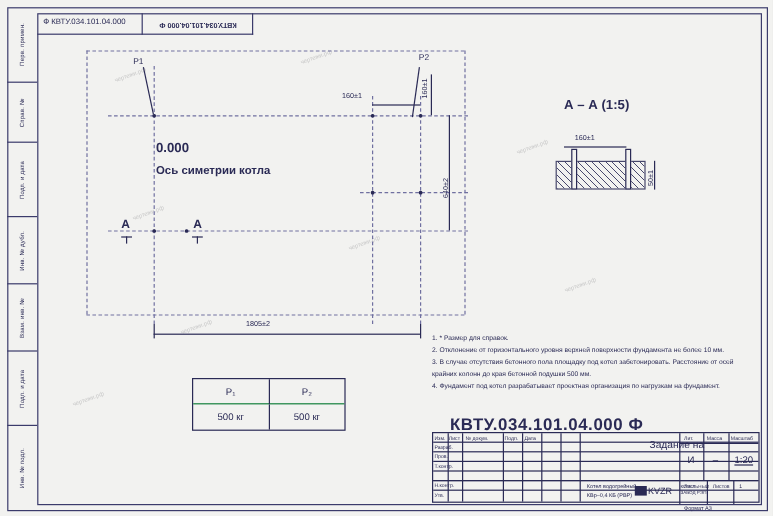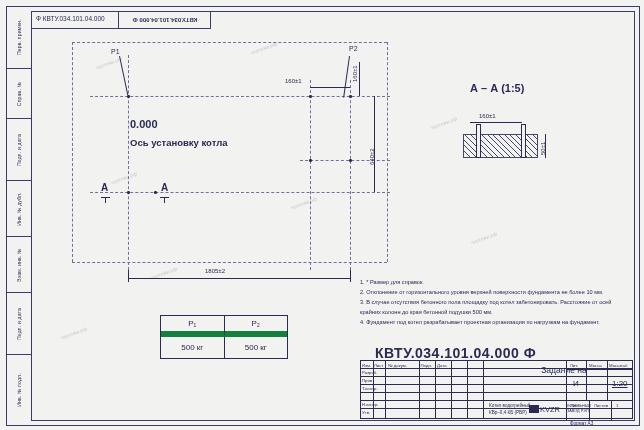--- a/index.html
+++ b/index.html
@@ -28,21 +28,21 @@
 
   
   .notes{position:absolute;left:360px;top:278px;width:260px;font-size:5.6px;line-height:1.65;color:#2a2a55;}
   .notes div{margin-bottom:1px;}
 
   
   .ptable{position:absolute;left:160px;top:315px;width:128px;height:44px;border:1px solid #2a2a55;box-sizing:border-box;}
   .ptable .row{display:flex;height:50%;}
   .ptable .cellp{flex:1;display:flex;align-items:center;justify-content:center;font-size:8px;color:#2a2a55;box-sizing:border-box;border-right:1px solid #2a2a55;}
   .ptable .cellp:last-child{border-right:none;}
-  .ptable .row:first-child .cellp{border-bottom:6px solid #15803d;}
+  .ptable .row:first-child .cellp{border-bottom:1px solid #15803d;}
 
   
   .tb{position:absolute;left:360px;top:360px;width:273px;height:59px;border:1px solid #2a2a55;box-sizing:border-box;font-size:4.4px;color:#2a2a55;}
   .tb .vline{position:absolute;top:0;bottom:0;border-left:1px solid #2a2a55;}
   .tb .hline{position:absolute;left:0;right:0;border-top:1px solid #2a2a55;}
   .tb .cellTxt{position:absolute;font-size:4.3px;color:#2a2a55;white-space:nowrap;}
 
   .bigcode{position:absolute;left:375px;top:345px;font-size:14px;font-weight:bold;color:#2a2a55;letter-spacing:.5px;}
 
   .tbtitle{position:absolute;width:150px;text-align:center;font-size:8.5px;font-weight:normal;color:#2a2a55;line-height:1.35;}
@@ -132,21 +132,21 @@
   <div class="dot" style="left:309px;top:159px;"></div>
   <div class="dot" style="left:349px;top:159px;"></div>
 
   <div style="position:absolute;left:119px;top:56px;width:1px;height:40px;background:#2a2a55;transform:rotate(-12deg);transform-origin:top;"></div>
   <div class="lbl" style="left:111px;top:48px;font-size:7px;">Р1</div>
 
   <div style="position:absolute;left:349px;top:56px;width:1px;height:42px;background:#2a2a55;transform:rotate(8deg);transform-origin:top;"></div>
   <div class="lbl" style="left:349px;top:45px;font-size:7px;">Р2</div>
 
   <div class="lbl-b" style="left:130px;top:118px;font-size:11px;">0.000</div>
-  <div class="lbl-b" style="left:130px;top:137px;font-size:9.5px;">Ось установку котла</div>
+  <div class="lbl-b" style="left:130px;top:137px;font-size:9.5px;">Ось симетрии котла</div>
 
   <div class="lbl-b" style="left:101px;top:182px;font-size:10px;">А</div>
   <div class="lbl-b" style="left:161px;top:182px;font-size:10px;">А</div>
   <div class="hl" style="left:101px;top:197px;width:9px;border-top-width:1.4px;"></div>
   <div class="hl" style="left:160px;top:197px;width:9px;border-top-width:1.4px;"></div>
   <div class="vl" style="left:105px;top:197px;height:6px;"></div>
   <div class="vl" style="left:164px;top:197px;height:6px;"></div>
 
   <div class="hl" style="left:310px;top:87px;width:40px;"></div>
   <div class="lbl" style="left:285px;top:78px;">160±1</div>

